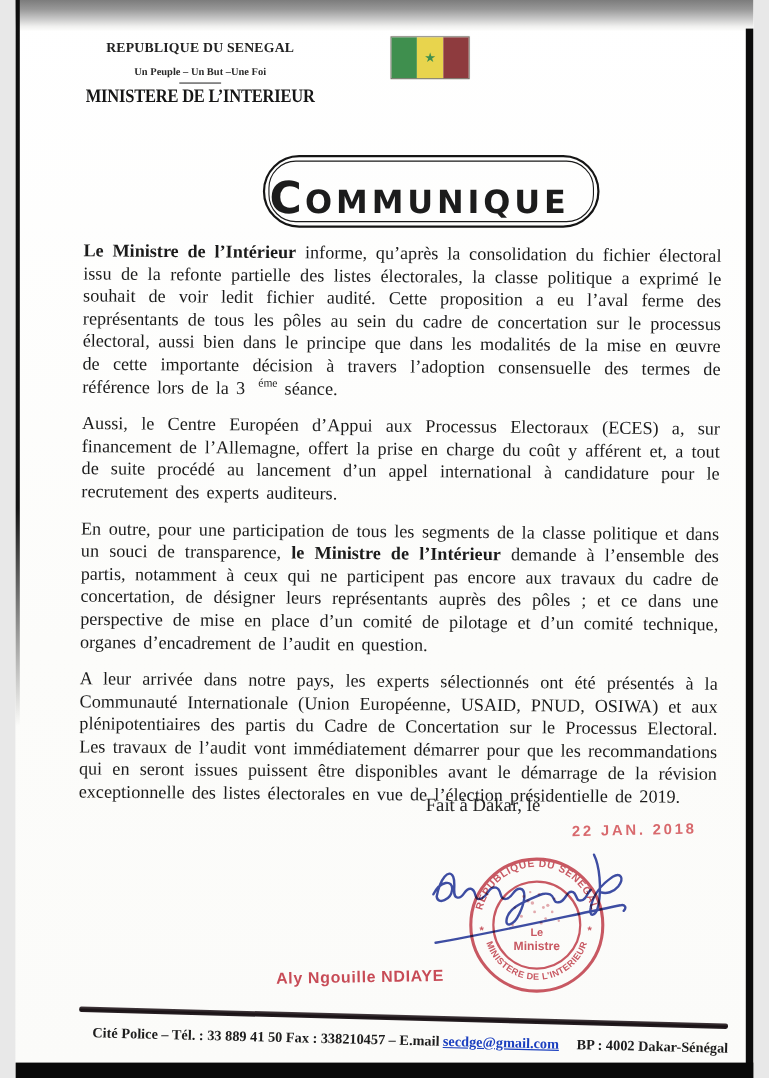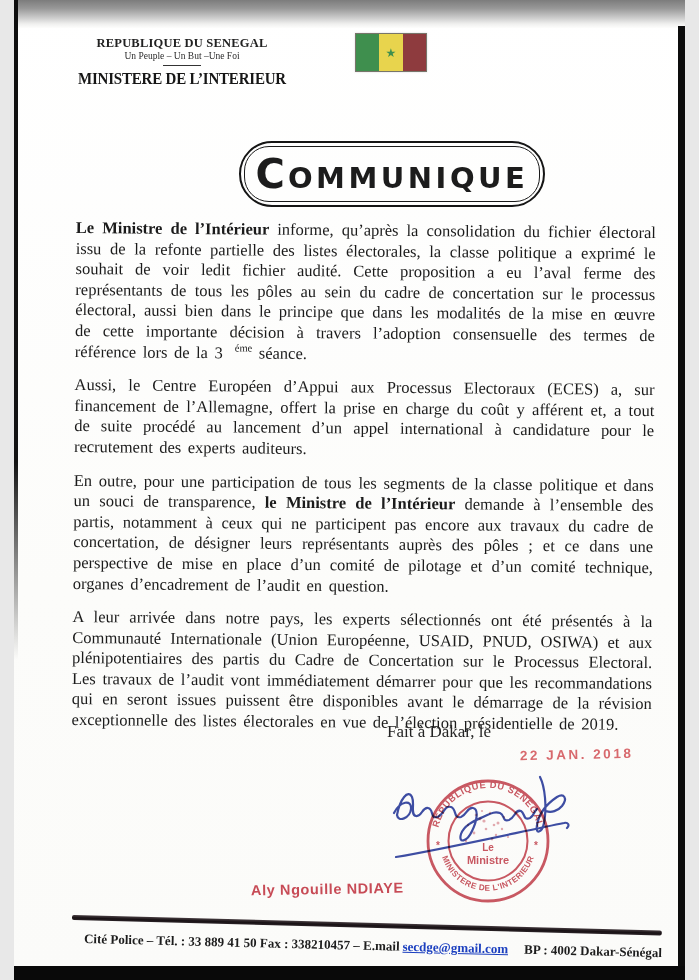--- a/index.html
+++ b/index.html
@@ -11,34 +11,34 @@
   
   .scan-top{position:absolute;left:0;top:0;right:0;height:28px;
     background:linear-gradient(180deg,#7c7c7c 0%,#989898 30%,#c9c9c9 62%,#efefee 85%,#fdfdfc 100%);}
   .scan-left{position:absolute;left:0;top:0;width:4px;height:660px;
     background:linear-gradient(180deg,#0e0e0e 0%,#131313 70%,rgba(20,20,20,0) 100%);}
   .scan-right{position:absolute;right:0;top:26px;width:7px;height:954px;background:#0c0c0c;}
   .scan-bottom{position:absolute;left:0;bottom:0;right:0;height:14px;background:#090909;}
   
   .hdr{position:absolute;left:52px;top:36px;width:232px;text-align:center;}
   .hdr-republic{font-size:12.5px;font-weight:700;letter-spacing:.2px;color:#222;}
-  .hdr-motto{font-size:9.5px;font-weight:400;margin-top:0;color:#2a2a2a;}
+  .hdr-motto{font-size:9.5px;font-weight:700;margin-top:10px;color:#2a2a2a;}
   .hdr-rule{width:38px;border-top:1.6px solid #333;margin:4px auto 4px auto;}
   .hdr-ministry{font-size:15px;font-weight:800;letter-spacing:-.2px;white-space:nowrap;
     transform:scaleY(1.15);color:#161616;}
   .flag{position:absolute;left:341px;top:33px;width:70px;height:37px;display:flex;
     border:1px solid #77756a;box-shadow:0 0 2px rgba(0,0,0,.15);}
   .flag-panel{flex:1;position:relative;}
   .flag-star{position:absolute;left:50%;top:50%;transform:translate(-50%,-54%);
     font-size:12px;line-height:1;}
   
   .title-box{position:absolute;left:225px;top:141px;width:302px;height:62px;
     border:2px solid #151515;border-radius:44px;}
   .title-inner{position:absolute;inset:3px;border:1.5px solid #1a1a1a;border-radius:25px;
-    text-align:center;line-height:55px;}
+    text-align:left;line-height:69px;}
   .title-first{font-family:"DejaVu Sans",sans-serif;font-weight:800;font-size:40px;letter-spacing:3px;}
   .title-rest{font-family:"DejaVu Sans",sans-serif;font-weight:800;font-size:29px;letter-spacing:3.5px;}
   
   .body-text{position:absolute;left:62px;top:218px;width:580px;
     font-size:16.5px;line-height:20.6px;text-align:justify;word-spacing:2.4px;
     color:#1b1b1b;transform:rotate(.5deg);transform-origin:0 0;}
   .body-text p{margin:0 0 13px 0;}
   .b{font-weight:700;}
   .sup{vertical-align:super;font-size:10.5px;line-height:0;margin-left:12px;}
   

